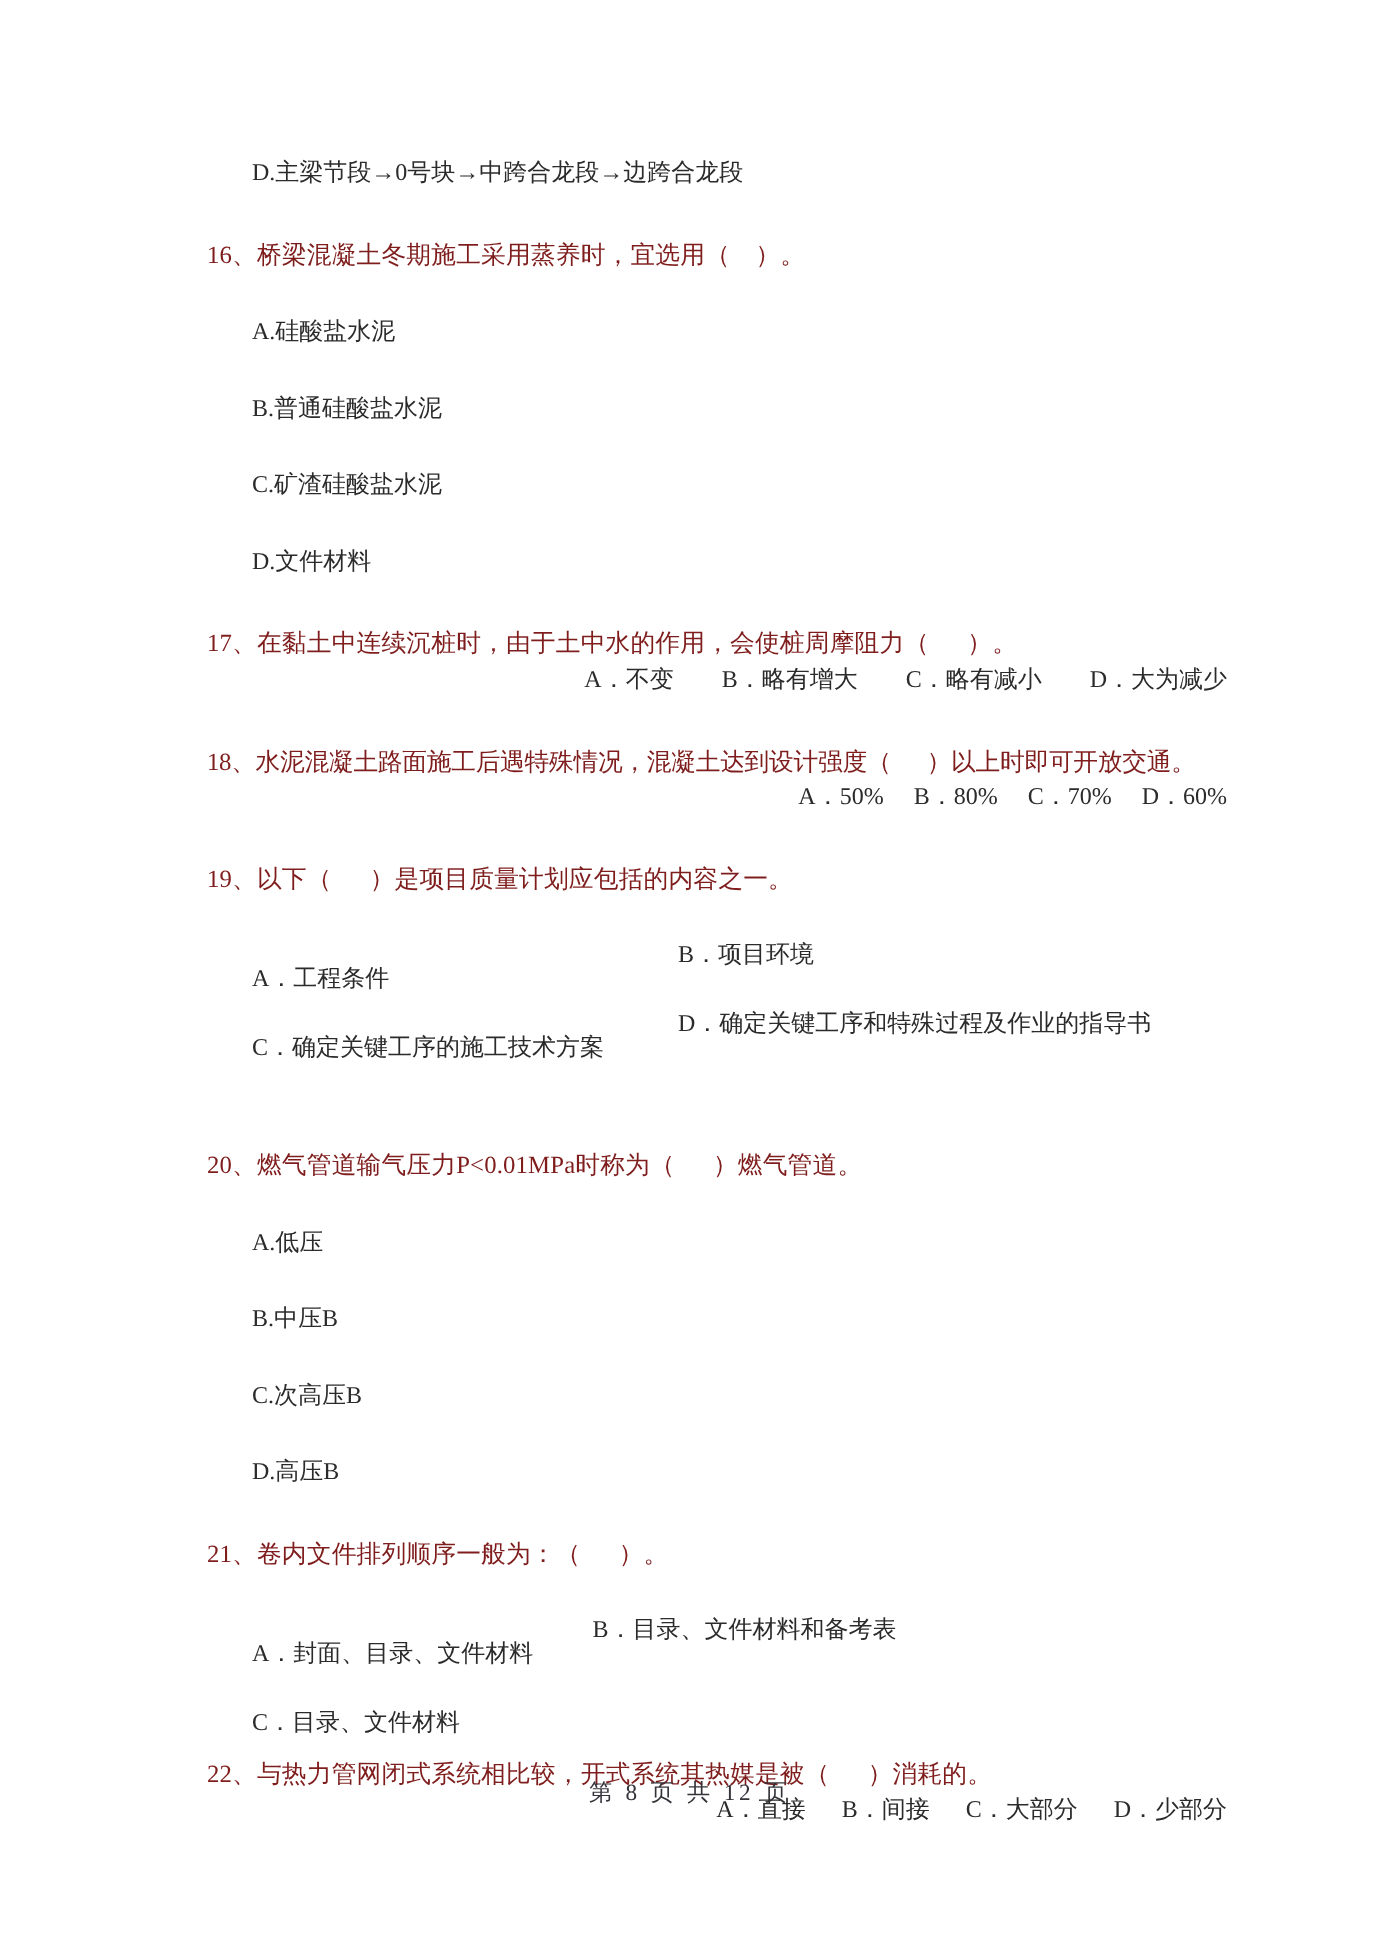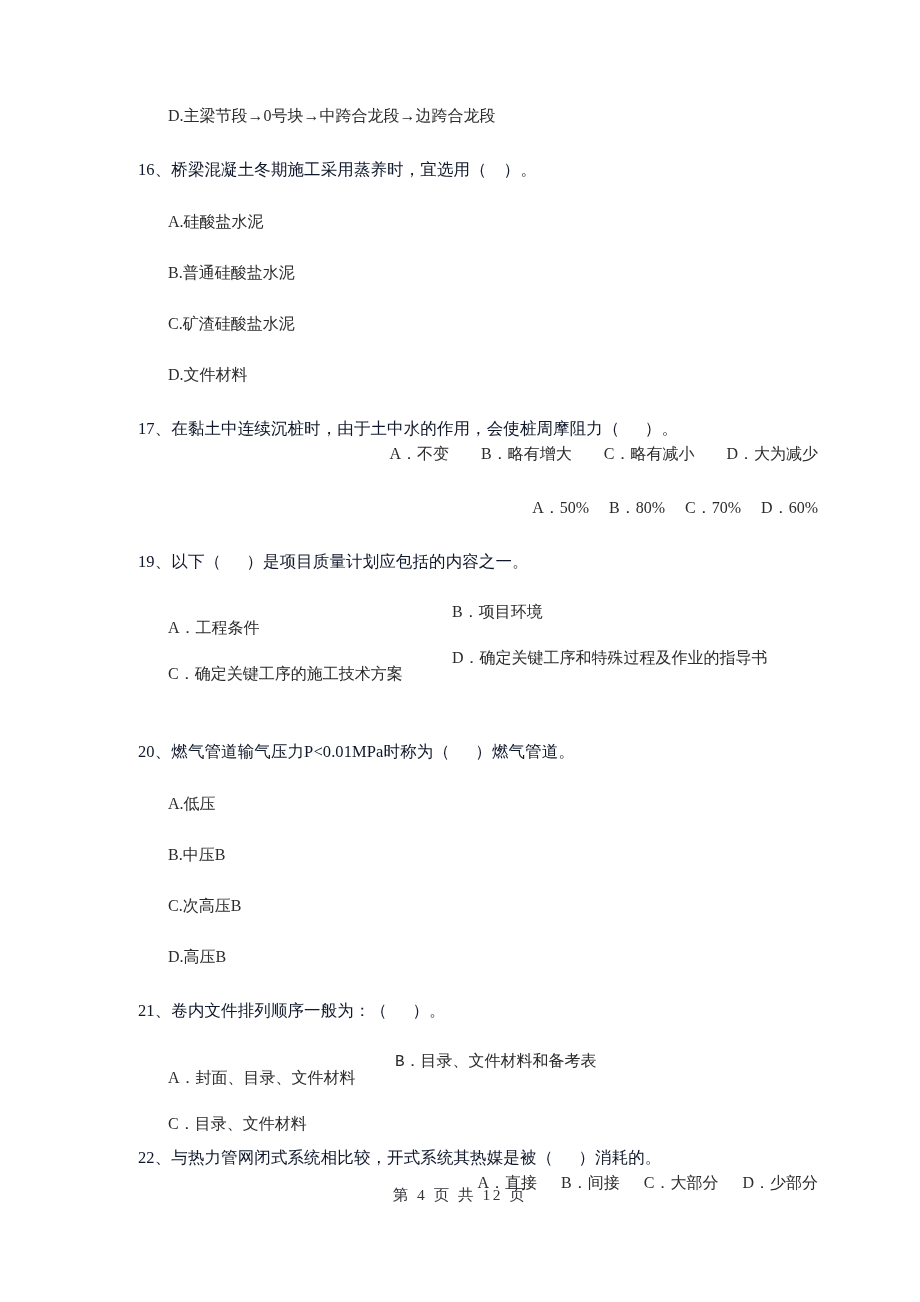--- a/index.html
+++ b/index.html
@@ -33,21 +33,21 @@
   }
 
   
   .q-block {
     margin-bottom: 0;
   }
 
   .q-stem {
     font-size: 16.5px;
     line-height: 1.5;
-    color: #0f172a;
+    color: #7f1d1d;
     white-space: pre;
     letter-spacing: 0.1px;
   }
 
   .q-stem.tight {
     letter-spacing: -0.2px;
   }
 
   
   .opt-row {
@@ -81,21 +81,21 @@
     left: 0;
     top: 16px;
     white-space: pre;
   }
   .opt-two .c2 {
     position: absolute;
     top: 0;
     white-space: pre;
   }
   .col-wide .c2 { left: 284px; }
-  .col-narrow .c2 { left: 227px; font-family: Liberation Mono, monospace; }
+  .col-narrow .c2 { left: 227px; }
 
   .gap-q {
     height: 30px;
   }
   .gap-big {
     height: 74px;
   }
 
   
   .footer {
@@ -134,20 +134,21 @@
     <div class="gap-q"></div>
 
     <div class="q-block">
       <div class="q-stem">17、在黏土中连续沉桩时，由于土中水的作用，会使桩周摩阻力（      ）。</div>
       <div class="opt-row inline">A．不变        B．略有增大        C．略有减小        D．大为减少</div>
     </div>
 
     <div class="gap-q"></div>
 
     <div class="q-block">
+      <div class="q-stem tight">18、水泥混凝土路面施工后遇特殊情况，混凝土达到设计强度（      ）以上时即可开放交通。</div>
       <div class="opt-row inline">A．50%     B．80%     C．70%     D．60%</div>
     </div>
 
     <div class="gap-q"></div>
 
     <div class="q-block">
       <div class="q-stem">19、以下（      ）是项目质量计划应包括的内容之一。</div>
       <div class="opt-two col-wide">
         <span class="c1">A．工程条件</span>
         <span class="c2">B．项目环境</span>
@@ -185,15 +186,15 @@
 
     <div class="q-block">
       <div class="q-stem">22、与热力管网闭式系统相比较，开式系统其热媒是被（      ）消耗的。</div>
       <div class="opt-row inline">A．直接      B．间接      C．大部分      D．少部分</div>
     </div>
 
     <div class="gap-q"></div>
 
   </div>
 
-  <div class="footer">第 4 页 共 12 页</div>
+  <div class="footer">第 8 页 共 12 页</div>
 
 </div>
 
 </body></html>

